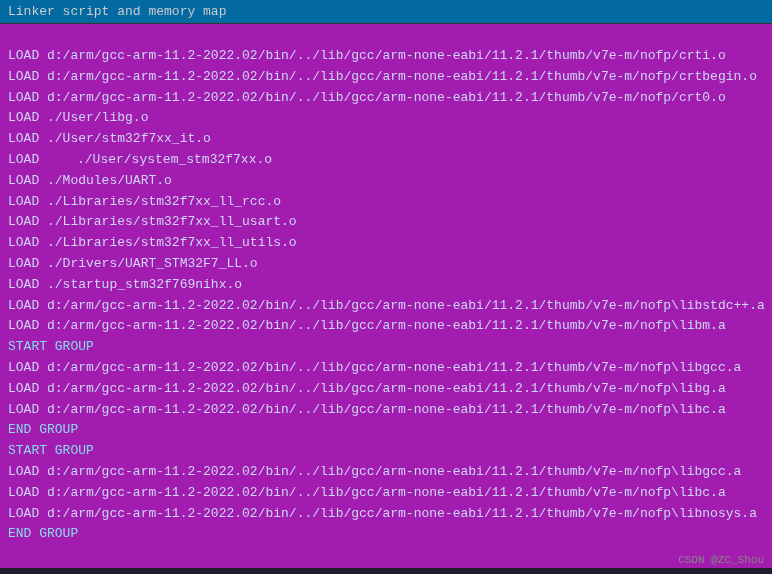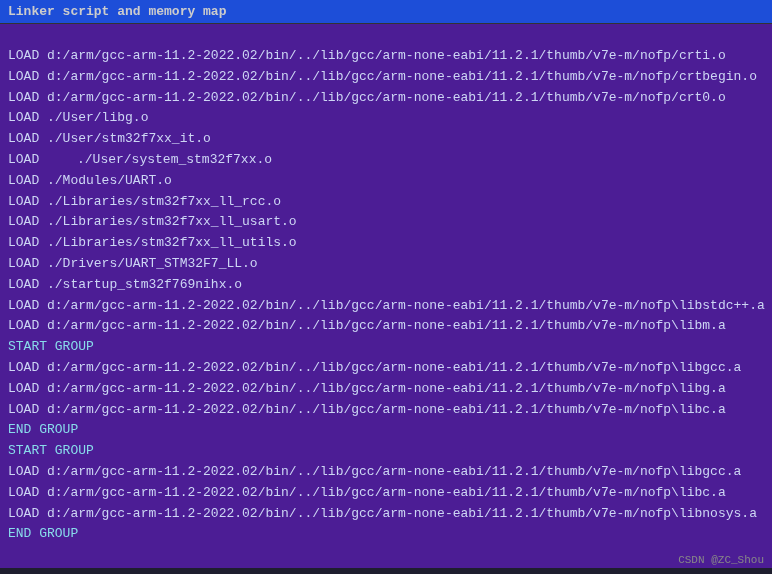--- a/index.html
+++ b/index.html
@@ -20,33 +20,33 @@
 
     #main-container {
       width: 772px;
       height: 574px;
       background-color: #1e1e2e;
       overflow: hidden;
       position: relative;
     }
 
     #title-bar {
-      background-color: #1d4ed8;
+      background-color: #0369a1;
       padding: 4px 8px;
       border-bottom: 1px solid #333;
       color: #ccc;
       font-size: 13px;
-      font-weight: bold;
+      font-weight: normal;
     }
 
     #content-area {
       padding: 6px 8px;
       overflow-y: auto;
       height: calc(574px - 30px);
-      background-color: #4c1d95;
+      background-color: #a21caf;
     }
 
     .line {
       line-height: 1.6;
       white-space: nowrap;
       color: #cdd6f4;
       font-size: 13px;
     }
 
     .line.empty {

